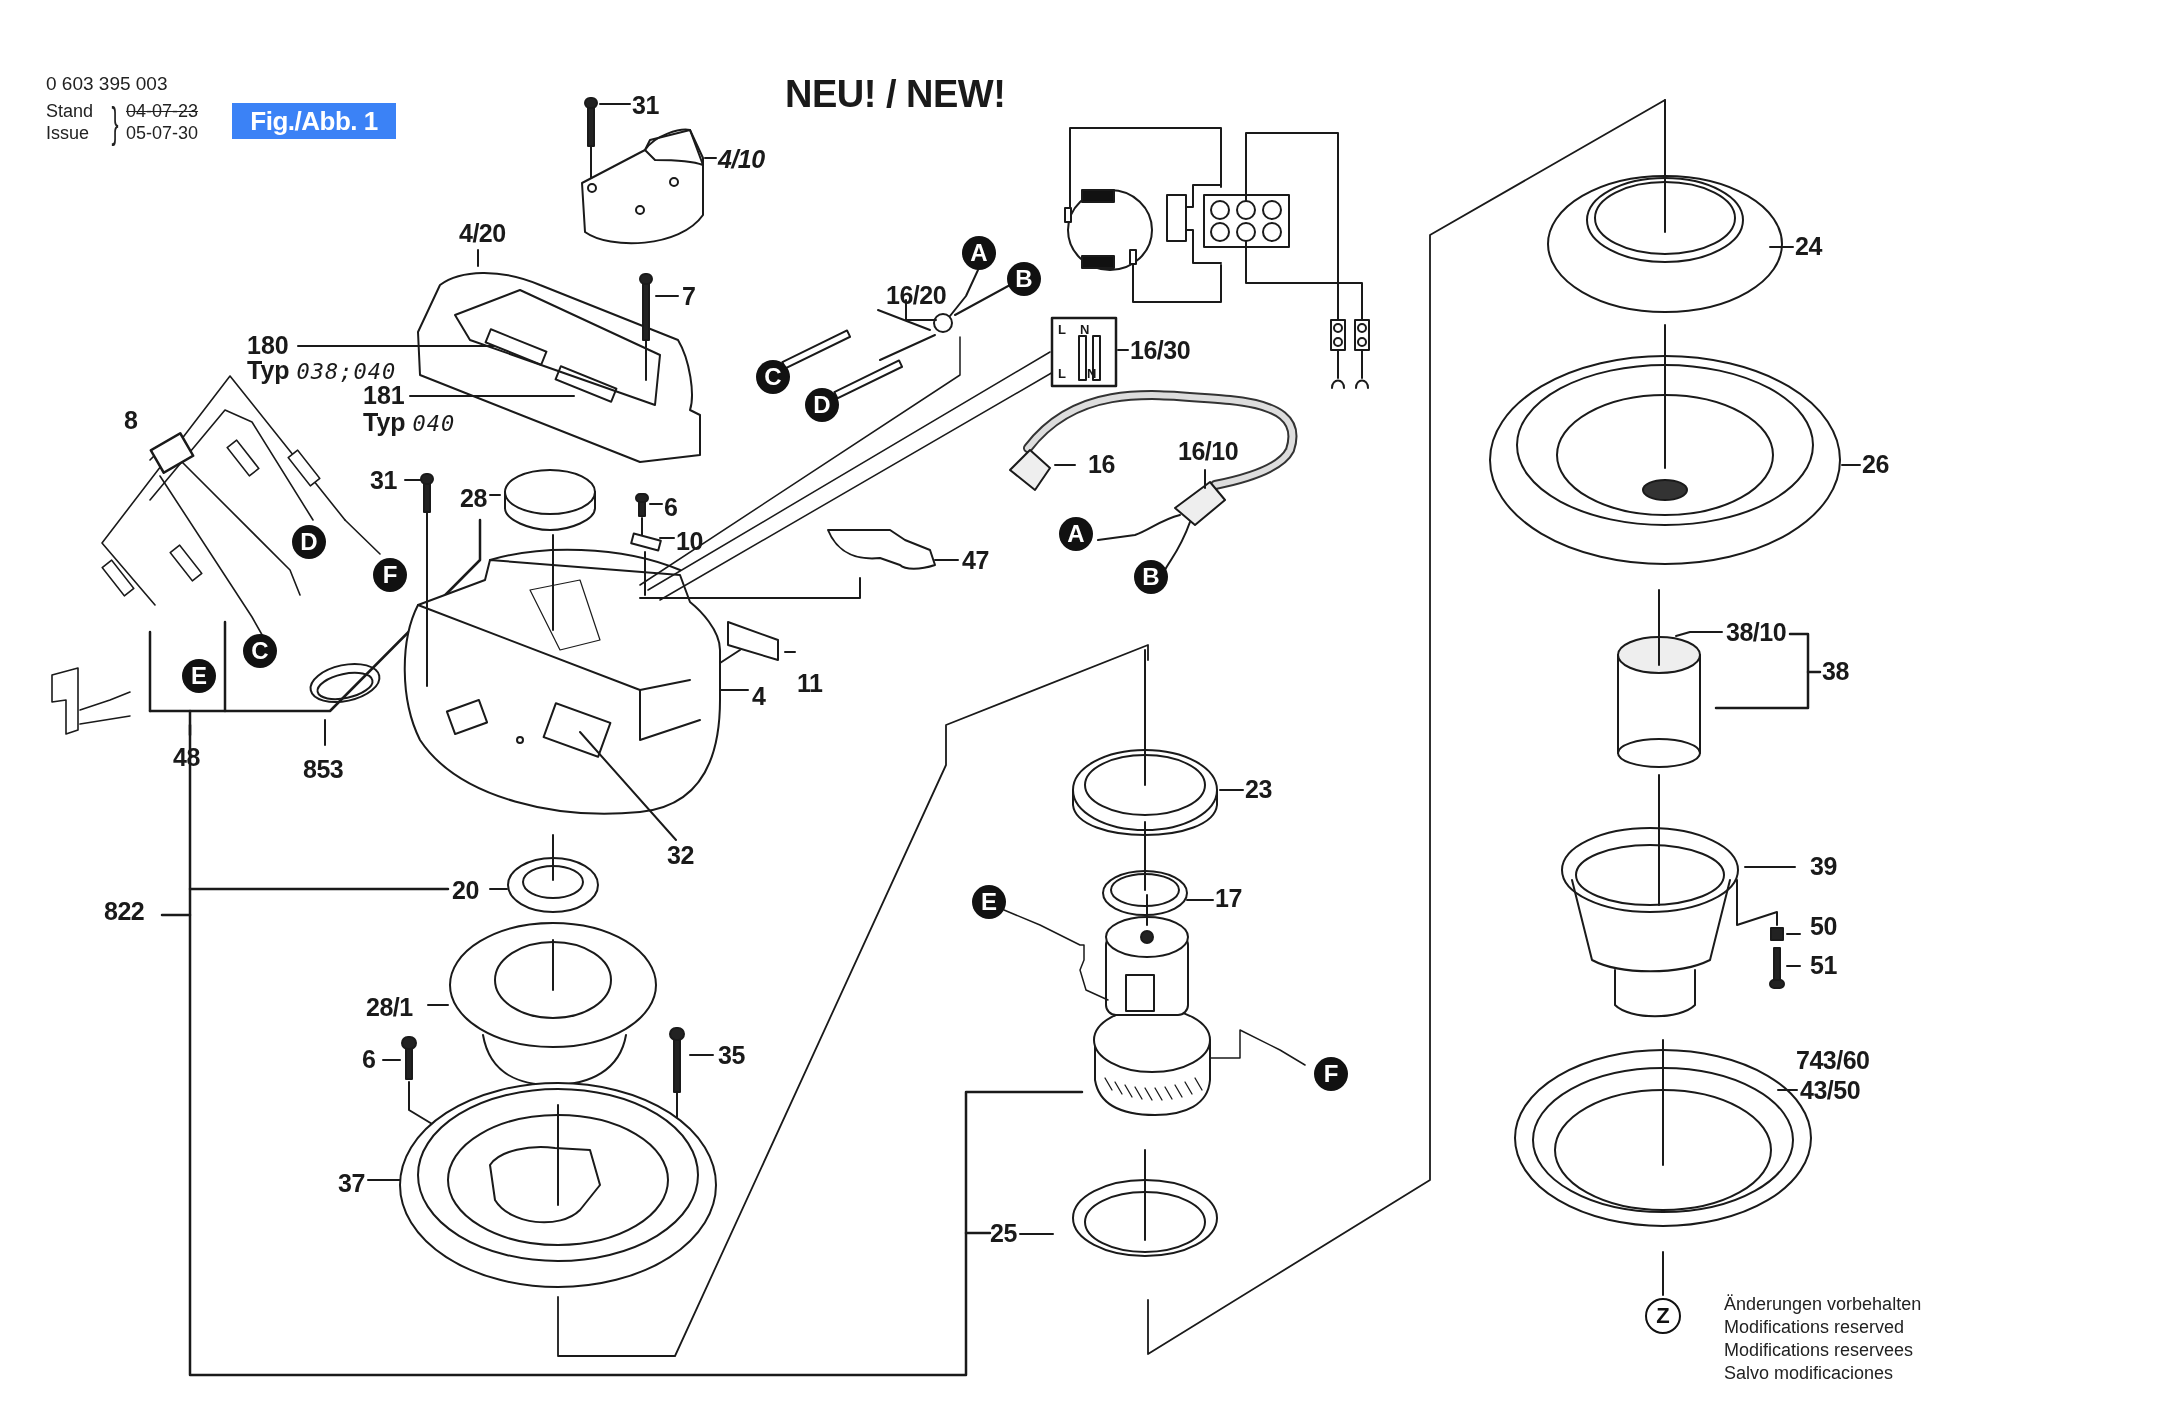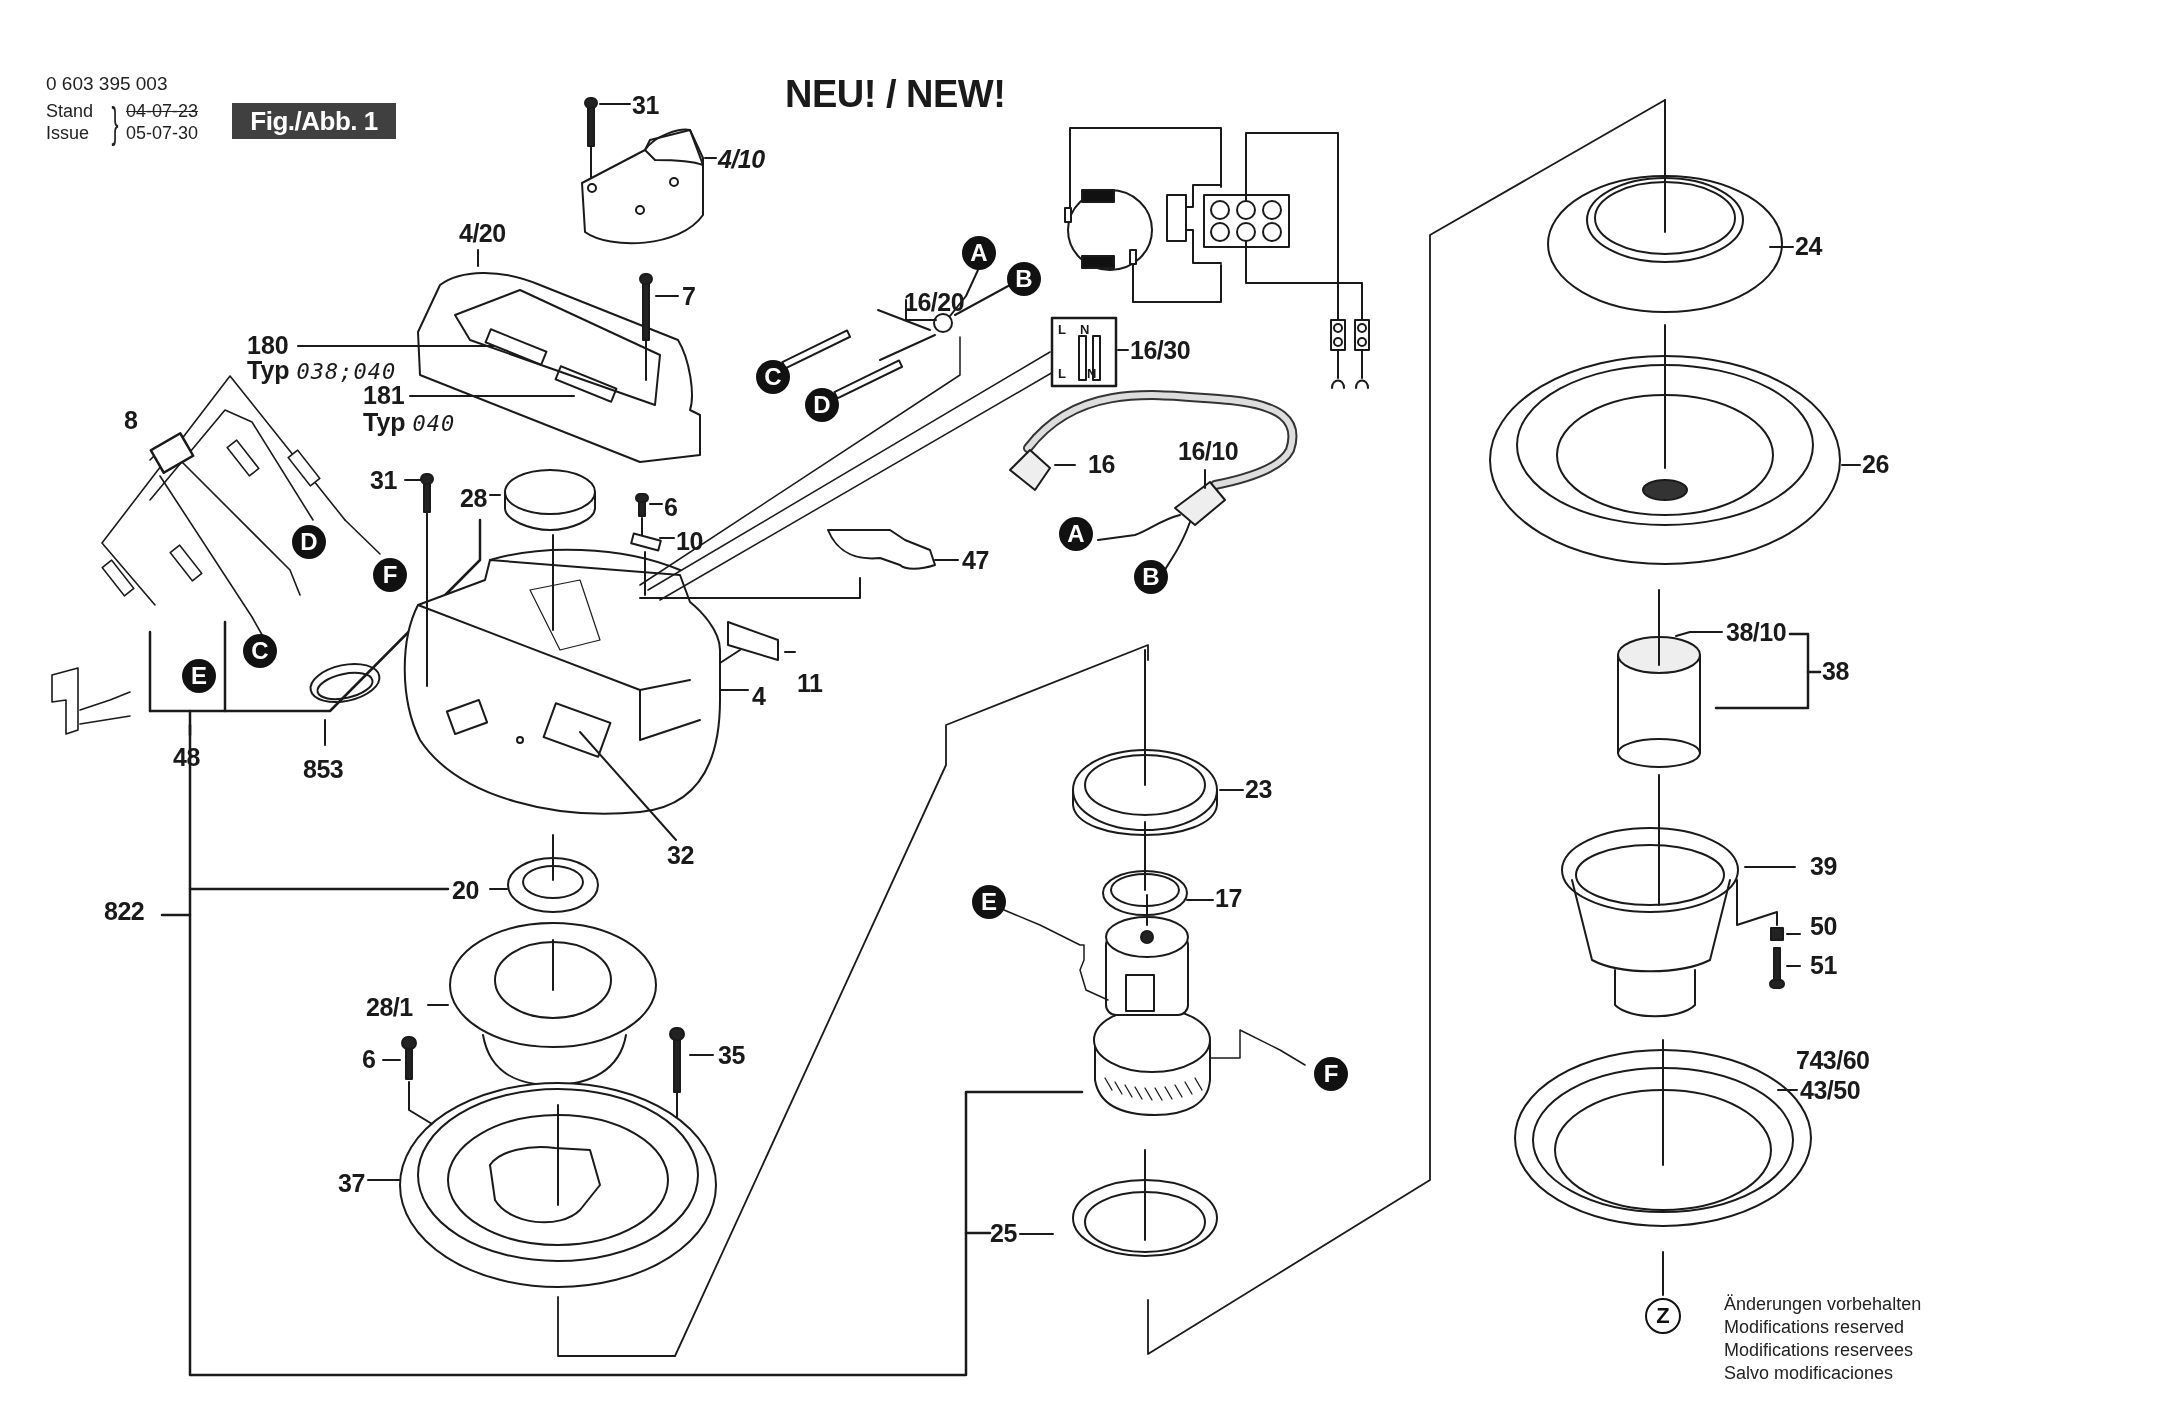--- a/index.html
+++ b/index.html
@@ -5,21 +5,21 @@
   html, body { margin:0; padding:0; background:#ffffff; }
   body { width:2184px; height:1420px; position:relative; overflow:hidden;
          font-family:"Liberation Sans", sans-serif; color:#1a1a1a; }
   #art { position:absolute; left:0; top:0; width:2184px; height:1420px; }
   .lbl { position:absolute; font-family:"Liberation Sans", sans-serif; font-weight:bold;
          font-size:25px; line-height:1; color:#1a1a1a; white-space:nowrap; letter-spacing:-0.5px; }
   .typ { position:absolute; font-family:"Liberation Sans", sans-serif; font-weight:bold;
          font-size:25px; line-height:1; white-space:nowrap; }
   .typ i { font-family:"DejaVu Sans Mono", monospace; font-style:italic; font-weight:normal; font-size:22px; letter-spacing:1px; }
   .hdr { position:absolute; font-size:18px; line-height:1; color:#222; white-space:nowrap; }
-  .fig { position:absolute; left:232px; top:103px; width:164px; height:36px; background:#404040; color:#fff;
+  .fig { position:absolute; left:232px; top:103px; width:164px; height:36px; background:#3b82f6; color:#fff;
          font-weight:bold; font-size:26px; line-height:36px; text-align:center; letter-spacing:-0.5px; }
   .title { position:absolute; left:785px; top:75px; font-weight:bold; font-size:38px; line-height:1; letter-spacing:-0.5px; }
   .ref { position:absolute; width:34px; height:34px; border-radius:50%; background:#111; color:#fff;
          font-weight:bold; font-size:24px; line-height:34px; text-align:center; }
   .zref { position:absolute; width:32px; height:32px; border-radius:50%; border:2px solid #111; background:#fff;
           color:#111; font-weight:bold; font-size:22px; line-height:32px; text-align:center; }
   .notes { position:absolute; left:1724px; top:1293px; font-size:18px; line-height:23px; color:#222; }
   .notes div { white-space:nowrap; }
   .strike { text-decoration:line-through; }
 </style>
@@ -354,21 +354,21 @@
 <div class="hdr" style="left:108px;top:100px;font-size:42px;line-height:46px;font-weight:normal;transform:scaleX(0.5);">}</div>
 <div class="hdr strike" style="left:126px;top:102px;">04-07-23</div>
 <div class="hdr" style="left:126px;top:124px;">05-07-30</div>
 <div class="fig">Fig./Abb. 1</div>
 <div class="title">NEU! / NEW!</div>
 
 <div class="lbl" style="left:632px;top:93px;">31</div>
 <div class="lbl" style="left:718px;top:147px;font-style:italic;">4/10</div>
 <div class="lbl" style="left:459px;top:221px;">4/20</div>
 <div class="lbl" style="left:682px;top:284px;">7</div>
-<div class="lbl" style="left:886px;top:290px;margin-left:18px;">16/20</div>
+<div class="lbl" style="left:886px;top:283px;">16/20</div>
 <div class="lbl" style="left:1130px;top:338px;">16/30</div>
 
 <div class="typ" style="left:247px;top:333px;">180</div>
 <div class="typ" style="left:247px;top:358px;"><span>Typ</span> <i>038;040</i></div>
 <div class="typ" style="left:363px;top:383px;">181</div>
 <div class="typ" style="left:363px;top:410px;"><span>Typ</span> <i>040</i></div>
 
 <div class="lbl" style="left:124px;top:408px;">8</div>
 <div class="lbl" style="left:370px;top:468px;">31</div>
 <div class="lbl" style="left:460px;top:486px;">28</div>

